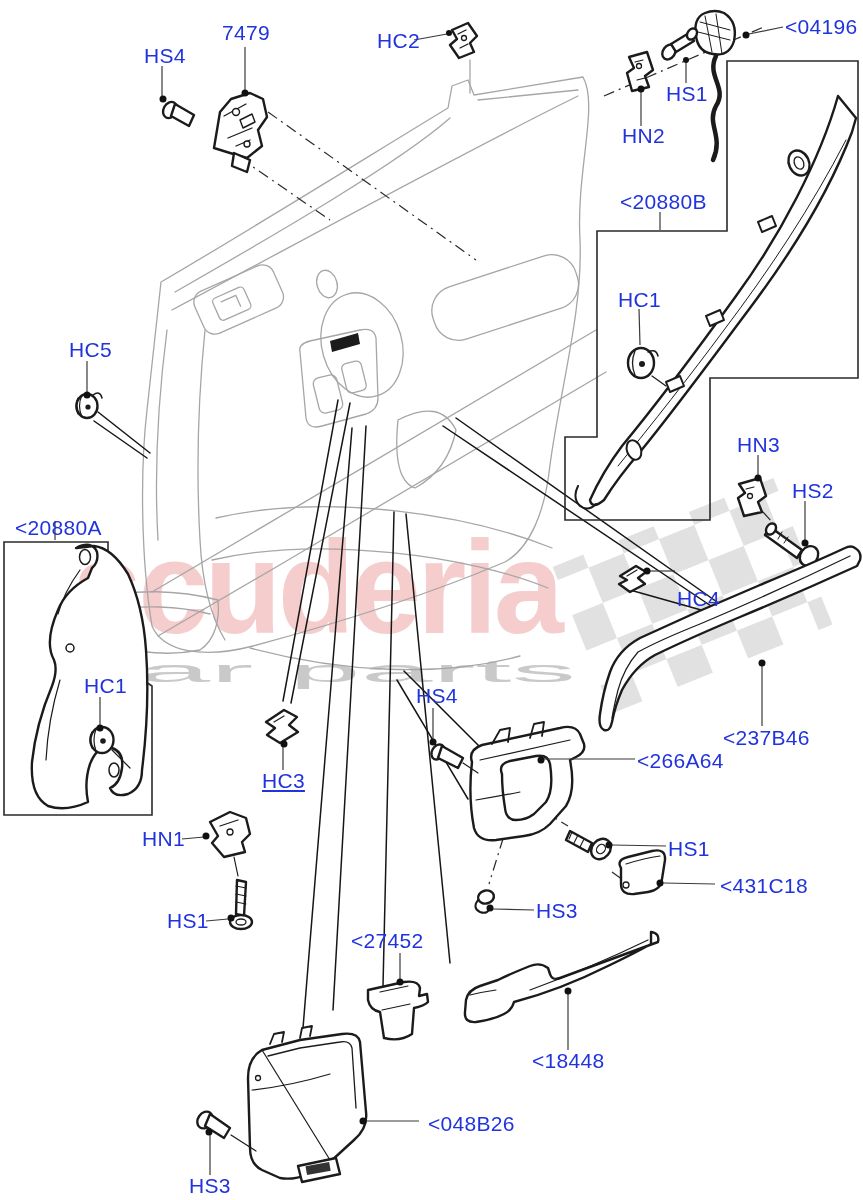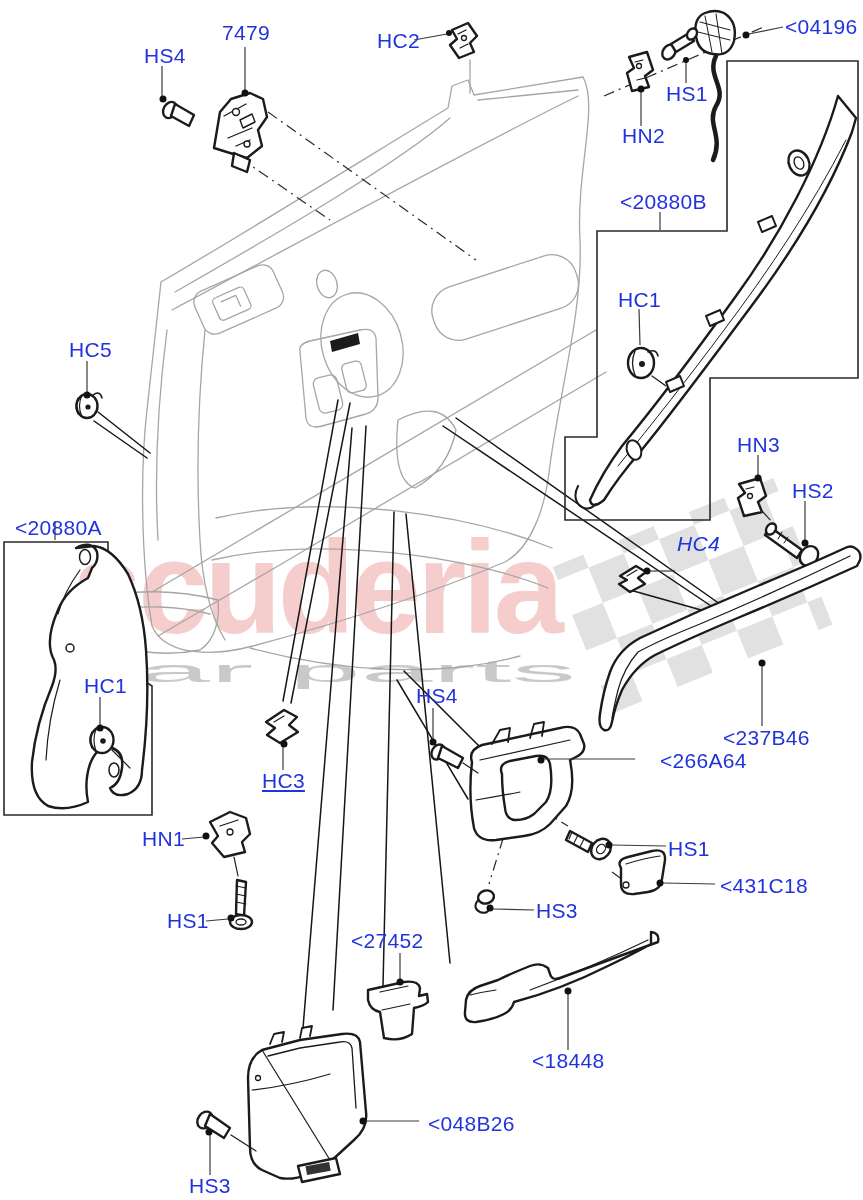--- a/index.html
+++ b/index.html
@@ -343,26 +343,26 @@
       <div class="part-label" style="left: 222px; top: 22px;">7479</div>
       <div class="part-label" style="left: 377px; top: 30px;">HC2</div>
       <div class="part-label" style="left: 785px; top: 16px;">&lt;04196</div>
       <div class="part-label" style="left: 666px; top: 83px;">HS1</div>
       <div class="part-label" style="left: 622px; top: 125px;">HN2</div>
       <div class="part-label" style="left: 620px; top: 191px;">&lt;20880B</div>
       <div class="part-label" style="left: 618px; top: 289px;">HC1</div>
       <div class="part-label" style="left: 69px; top: 339px;">HC5</div>
       <div class="part-label" style="left: 737px; top: 434px;">HN3</div>
       <div class="part-label" style="left: 792px; top: 480px;">HS2</div>
-      <div class="part-label" style="left: 677px; top: 533px; font-style: italic;">HC4</div>
+      <div class="part-label" style="left: 677px; top: 588px;">HC4</div>
       <div class="part-label" style="left: 15px; top: 502px; margin-top: 15px;">&lt;20880A</div>
       <div class="part-label" style="left: 84px; top: 675px;">HC1</div>
       <div class="part-label" style="left: 723px; top: 727px; text-align: center;">&lt;237B46</div>
       <div class="part-label" style="left: 416px; top: 685px;">HS4</div>
-      <div class="part-label" style="left: 660px; top: 750px;">&lt;266A64</div>
+      <div class="part-label" style="left: 637px; top: 750px;">&lt;266A64</div>
       <div class="part-label" style="left: 262px; top: 770px; text-decoration: underline;">HC3</div>
       <div class="part-label" style="left: 142px; top: 828px;">HN1</div>
       <div class="part-label" style="left: 167px; top: 910px;">HS1</div>
       <div class="part-label" style="left: 668px; top: 838px;">HS1</div>
       <div class="part-label" style="left: 720px; top: 875px;">&lt;431C18</div>
       <div class="part-label" style="left: 536px; top: 900px;">HS3</div>
       <div class="part-label" style="left: 351px; top: 930px;">&lt;27452</div>
       <div class="part-label" style="left: 532px; top: 1050px;">&lt;18448</div>
       <div class="part-label" style="left: 428px; top: 1113px;">&lt;048B26</div>
       <div class="part-label" style="left: 189px; top: 1175px;">HS3</div>

